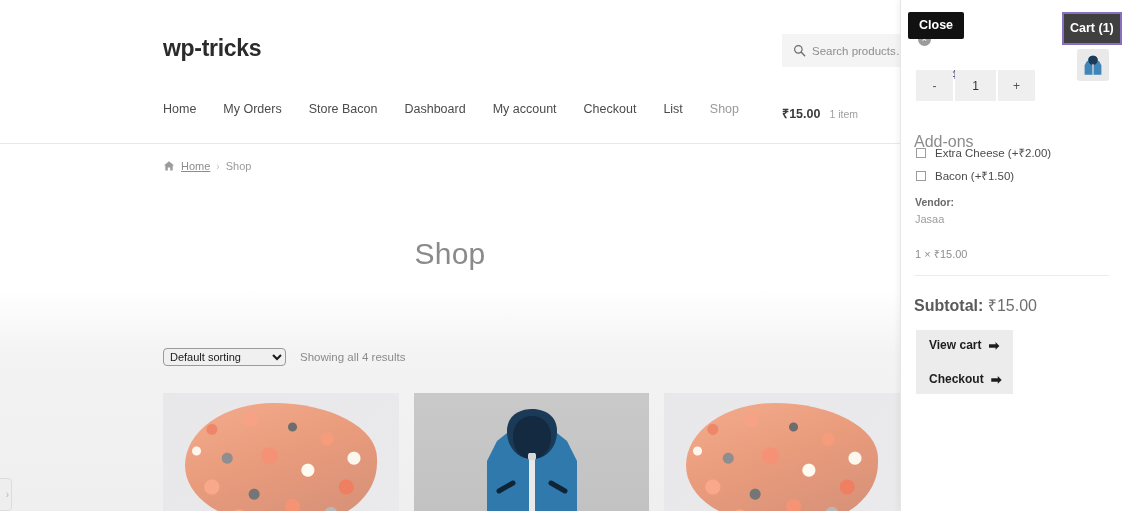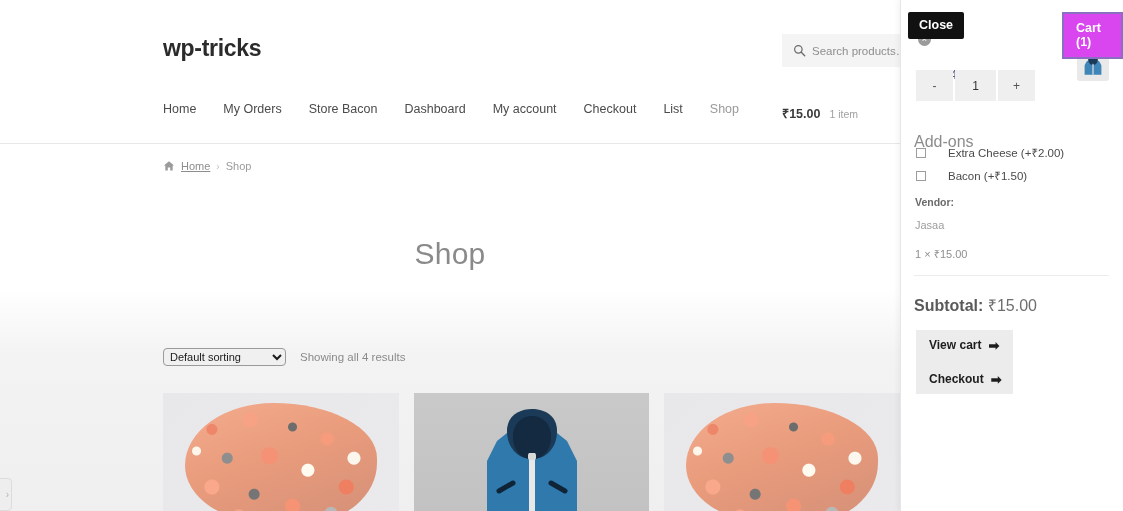--- a/index.html
+++ b/index.html
@@ -206,38 +206,38 @@
     display: flex; align-items: center; justify-content: center;
     font-size: 12px; color: #333;
   }
 
   .addons-title {
     position: absolute; left: 914px; top: 113px;
     font-size: 16px; color: #8c8c8c; font-weight: normal; margin-top: 20px;
   }
   .addon-row {
     position: absolute; left: 916px;
-    display: flex; align-items: center; gap: 22px;
+    display: flex; align-items: center; gap: 9px;
     font-size: 11.5px; color: #4a4a4a;
   }
   .addon-1 { top: 145px; }
   .addon-2 { top: 168px; }
   .addon-box {
     width: 10px; height: 10px;
     border: 1px solid #9c9c9c; background: #fff;
     flex: 0 0 auto; cursor: pointer;
   }
 
   .vendor-label {
     position: absolute; left: 915px; top: 196px;
     font-size: 10.5px; color: #6a6a6a; font-weight: bold;
   }
   .vendor-name {
     position: absolute; left: 915px; top: 213px;
-    font-size: 11px; color: #9d9d9d; margin-top: 6px;
+    font-size: 11px; color: #9d9d9d;
   }
   .line-price {
     position: absolute; left: 915px; top: 246px;
     font-size: 11px; color: #8e8e8e;
   }
   .cart-divider {
     position: absolute; left: 914px; top: 275px;
     width: 195px; height: 1px; background: #ececec;
   }
   .subtotal {
@@ -256,24 +256,24 @@
     font-size: 12px; color: #1d1d1d; font-weight: bold;
     display: flex; align-items: center; gap: 7px; cursor: pointer;
   }
   .btn-viewcart { top: 338px; }
   .btn-checkout { top: 372px; }
   .arrow-icon { font-size: 13px; line-height: 1; }
 
   
   .cart-toggle {
     position: absolute; left: 1062px; top: 12px;
-    background: #d946ef; color: #ffffff;
+    background: #404040; color: #ffffff;
     border: 2px solid #8a6fc0;
     font-size: 12.5px; font-weight: bold;
-    padding: 7px 12px 8px;
+    padding: 7px 6px 8px;
     cursor: pointer; z-index: 20;
   }
   .cart-thumb {
     position: absolute; left: 1077px; top: 49px;
     width: 32px; height: 32px;
     background: #e9e9e9;
     border-radius: 3px;
     display: flex; align-items: center; justify-content: center;
     overflow: hidden;
   }

